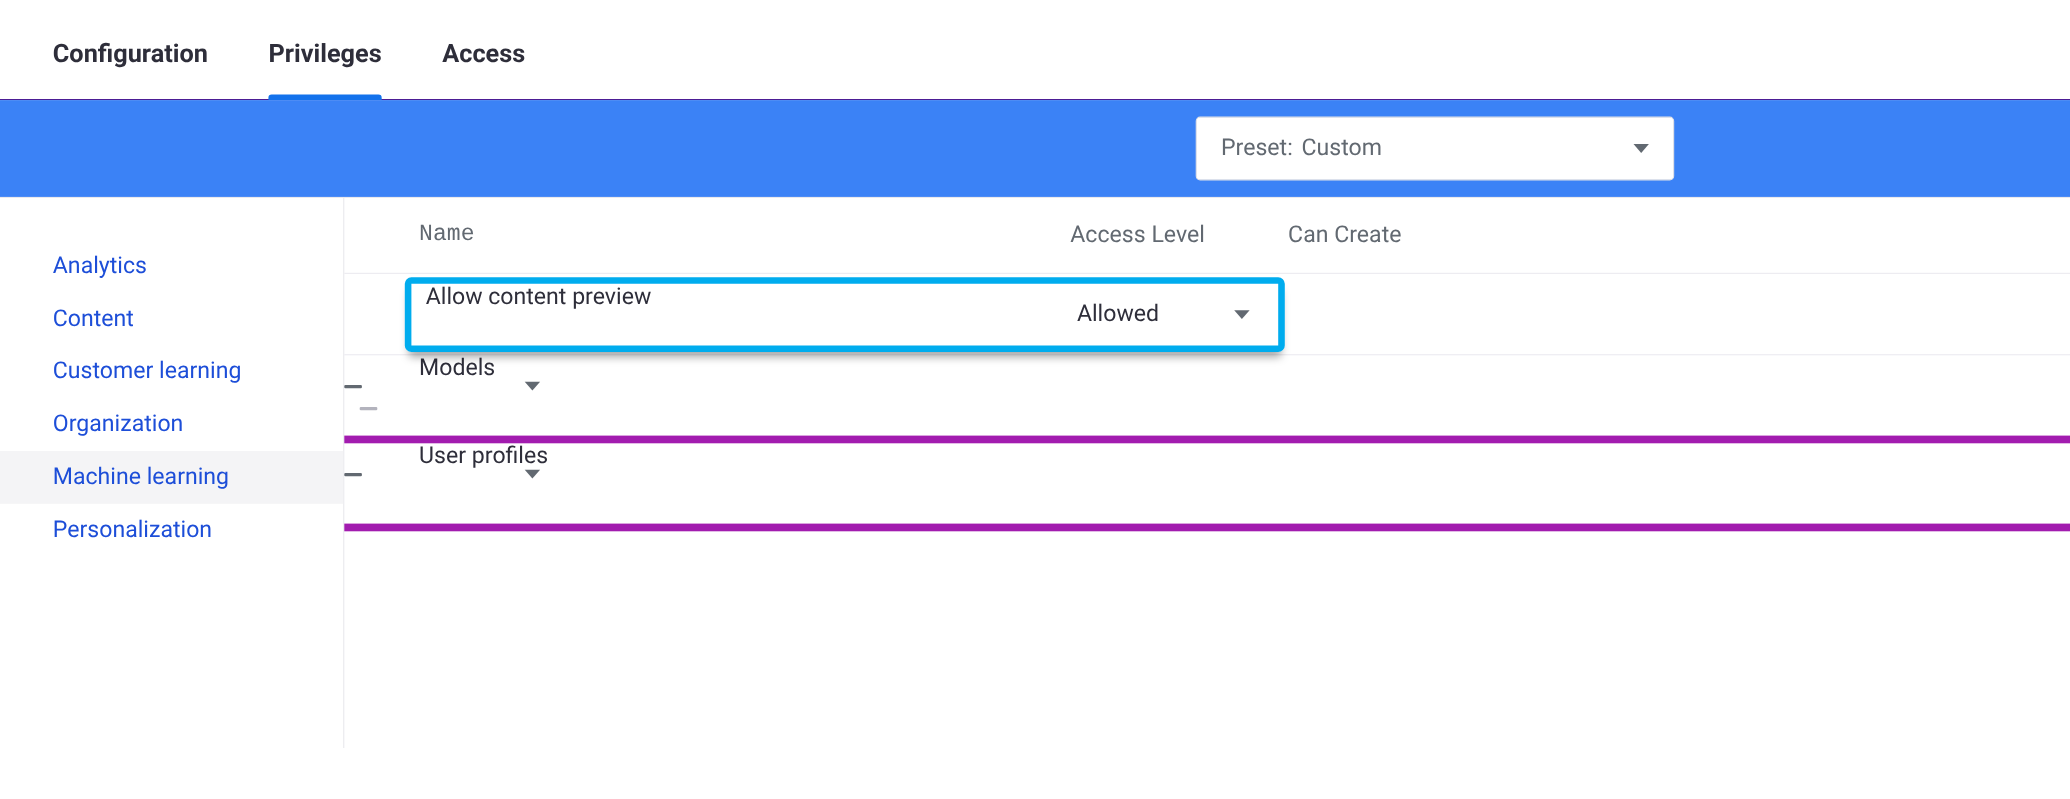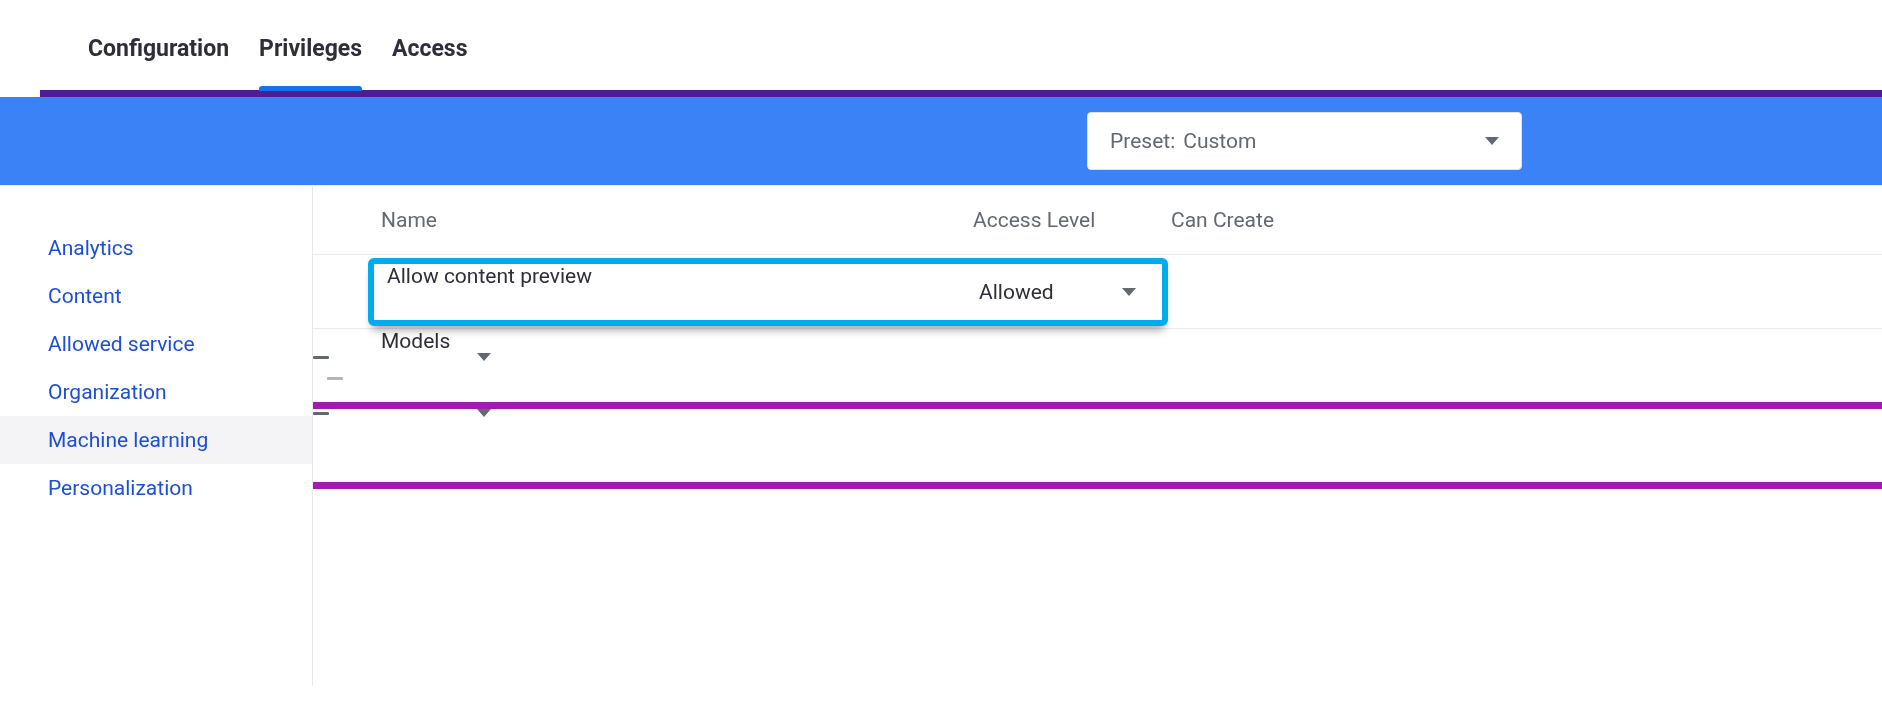--- a/index.html
+++ b/index.html
@@ -6,24 +6,23 @@
     body {
       font-family: -apple-system, BlinkMacSystemFont, "Segoe UI", Roboto, Helvetica, Arial, sans-serif;
       background: #fff;
       color: #2e2e3a;
       font-size: 21px;
     }
 
     
     .tabs {
       display: flex;
-      gap: 30px;
+      gap: 55px;
       padding: 35px 48px 0 48px;
-      border-bottom: 7px solid #4c1d95;
-      margin-left: 40px;
+      border-bottom: 1px solid #4c1d95;
     }
     .tab {
       padding: 0 0 28px 0;
       font-weight: 700;
       font-size: 23px;
       color: #2e2e3a;
       cursor: pointer;
       position: relative;
     }
     .tab.active::after {
@@ -84,21 +83,21 @@
     .content {
       flex: 1;
     }
     .thead {
       display: flex;
       padding: 22px 0;
       border-bottom: 1px solid #eceaf0;
       color: #626971;
       font-size: 21px;
     }
-    .col-name { padding-left: 68px; width: 660px; }
+    .col-name { padding-left: 68px; width: 660px; font-family: Liberation Mono, monospace; }
     .col-access { width: 198px; }
     .col-create { flex: 1; }
 
     .trow {
       display: flex;
       align-items: flex-start;
       height: 80px;
       border-bottom: 7px solid #a21caf;
       font-size: 21px;
       flex-direction: column;
@@ -164,21 +163,21 @@
     <span>Custom</span>
     <span class="chev"></span>
   </div>
 </div>
 
 <div class="main">
 
   <div class="sidebar">
     <div class="sidebar-item">Analytics</div>
     <div class="sidebar-item">Content</div>
-    <div class="sidebar-item">Allowed service</div>
+    <div class="sidebar-item">Customer learning</div>
     <div class="sidebar-item">Organization</div>
     <div class="sidebar-item active">Machine learning</div>
     <div class="sidebar-item">Personalization</div>
   </div>
 
   <div class="content">
     <div class="thead">
       <div class="col-name">Name</div>
       <div class="col-access">Access Level</div>
       <div class="col-create">Can Create</div>
@@ -199,20 +198,21 @@
       <div class="cell-access">
         <span class="dash"></span>
         <span class="chev"></span>
       </div>
       <div class="cell-create">
         <span class="dash light"></span>
       </div>
     </div>
 
     <div class="trow">
+      <div class="cell-name">User profiles</div>
       <div class="cell-access">
         <span class="dash"></span>
         <span class="chev"></span>
       </div>
       <div class="cell-create"></div>
     </div>
 
   </div>
 </div>
 

